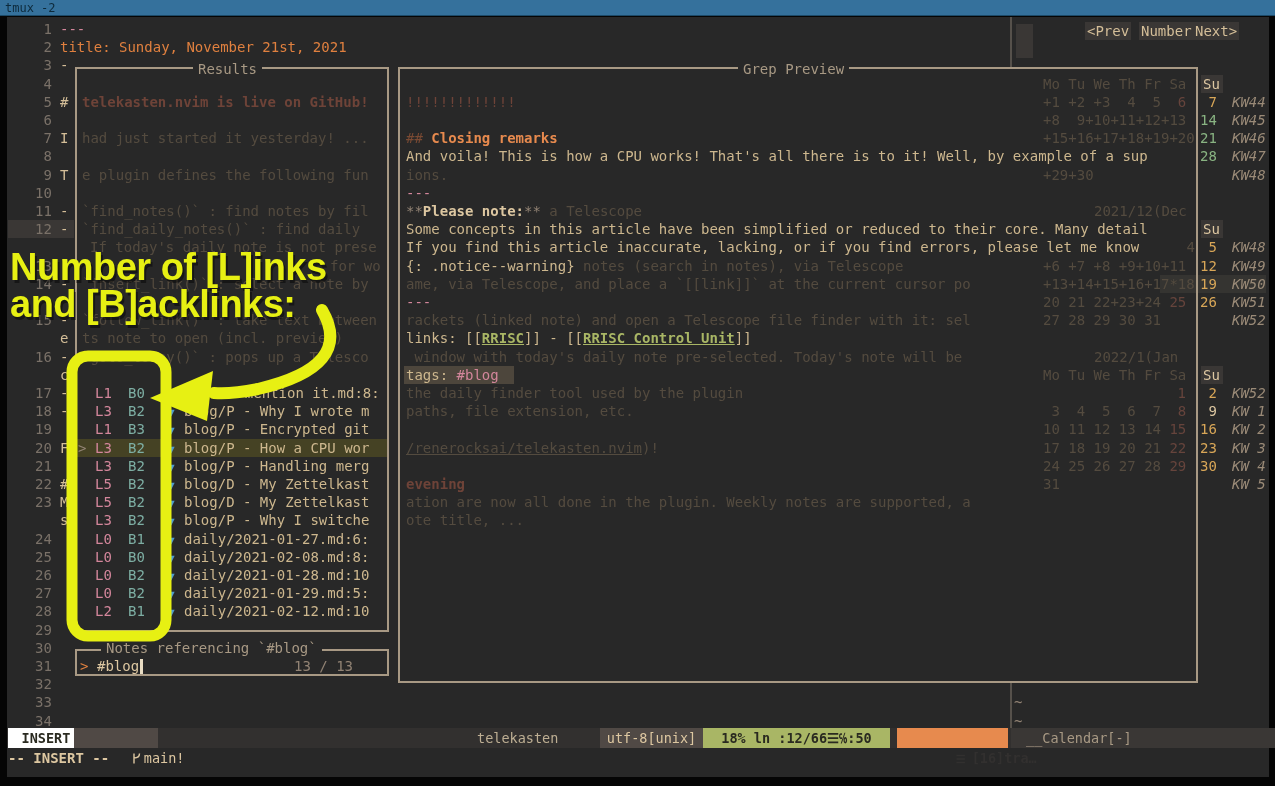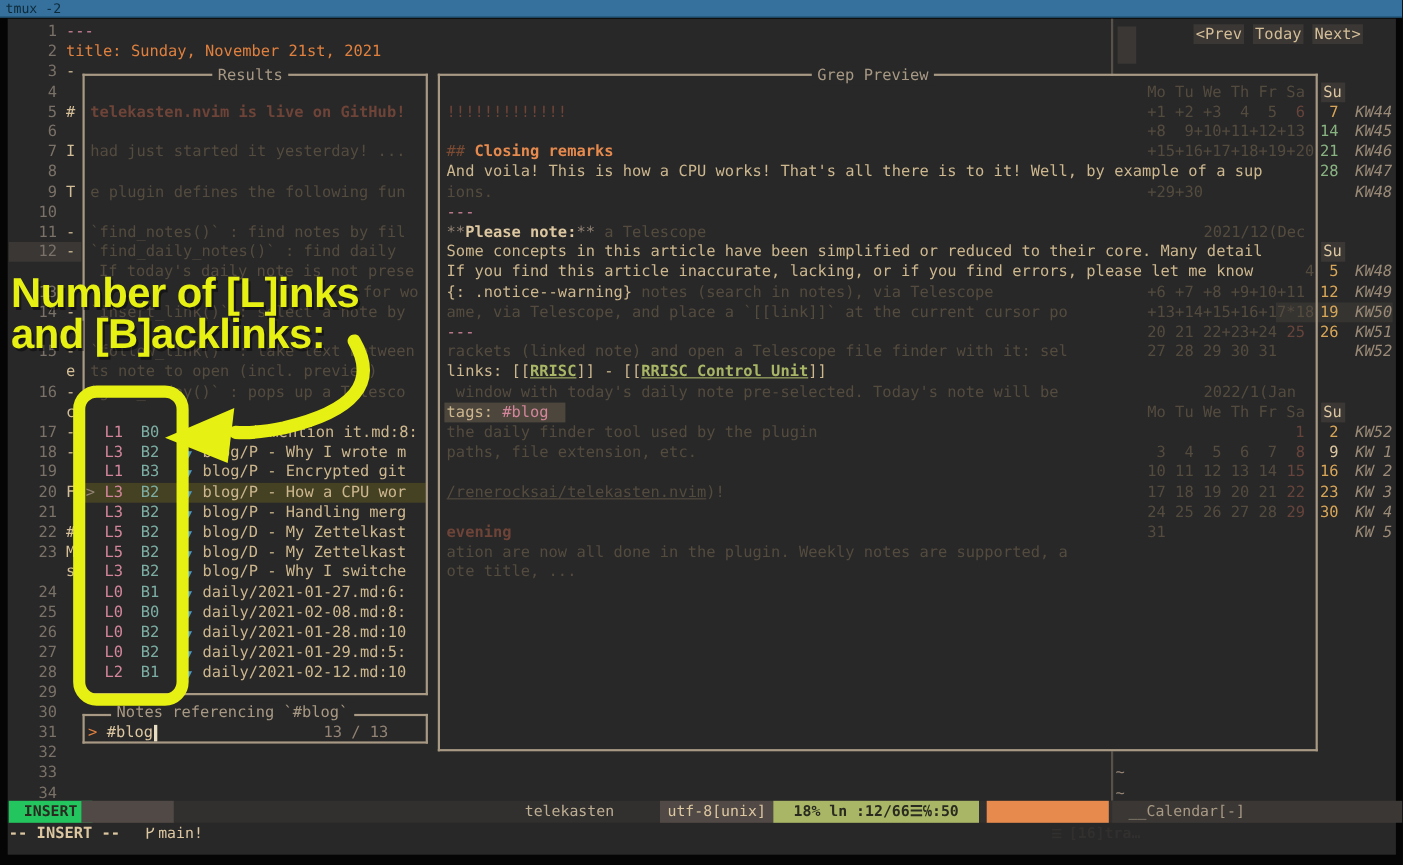--- a/index.html
+++ b/index.html
@@ -65,32 +65,32 @@
   <div class="vline" style="left:387px;top:649px;width:2px;height:27px;"></div>
   <span class="ptitle" style="left:101px;top:639px;">Notes referencing `#blog`</span>
 
   <div class="hline" style="left:398px;top:67px;width:800px;height:2px;"></div>
   <div class="hline" style="left:398px;top:681px;width:800px;height:2px;"></div>
   <div class="vline" style="left:398px;top:67px;width:2px;height:616px;"></div>
   <div class="vline" style="left:1196px;top:67px;width:2px;height:616px;"></div>
   <span class="ptitle" style="left:738px;top:60px;">Grep Preview</span>
 
   <span class="navbtn" style="left:1085px;">&lt;Prev</span>
-  <span class="navbtn" style="left:1139px;">Today</span>
+  <span class="navbtn" style="left:1139px;">Number</span>
   <span class="navbtn" style="left:1193px;">Next&gt;</span>
 
   <div class="band" style="left:404px;top:366px;width:110px;height:18px;background:#4d463c;"></div>
 
   <span class="t orange" style="left:80px;top:657px;">&gt;</span>
   <span class="t light" style="left:97px;top:657px;">#blog</span>
   <div class="cursorbar" style="left:140px;top:659px;"></div>
   <span class="t grey" style="left:294px;top:657px;">13 / 13</span>
 
   <div class="statusbar">
-    <span class="seg" style="left:1px;width:76px;background:#22c55e;color:#2a2a20;font-weight:bold;text-align:center;">INSERT</span>
+    <span class="seg" style="left:1px;width:76px;background:#ffffff;color:#2a2a20;font-weight:bold;text-align:center;">INSERT</span>
     <span class="seg" style="left:67px;width:84px;background:#504945;color:#ddc7a1;">
       <svg width="11" height="13" style="margin:3px 2px -2px 8px;">
         <path d="M3 1.5 v10 M3 6 c3 0 5.5-1 5.5-4.5" stroke="#ddc7a1" stroke-width="1.4" fill="none"></path>
       </svg><span>main!</span>
     </span>
     <span class="seg" style="left:470px;color:#bdae93;">telekasten</span>
     <span class="seg" style="left:593px;width:103px;background:#504945;color:#ddc7a1;text-align:center;">utf-8[unix]</span>
     <span class="seg" style="left:696px;width:187px;background:#a9b665;color:#2a2a20;font-weight:bold;text-align:center;">18% ln :12/66☰℅:50</span>
     <span class="seg" style="left:890px;width:111px;background:#e78a4e;color:#32302f;font-weight:bold;">
       <span style="padding:0 6px 0 10px;font-size:11px;">☰</span><span>[16]tra…</span>

